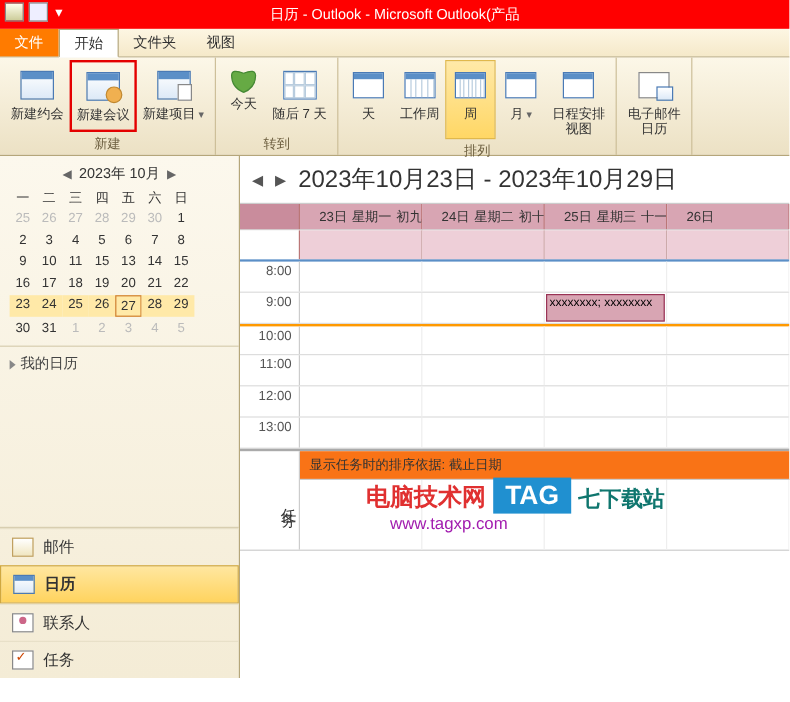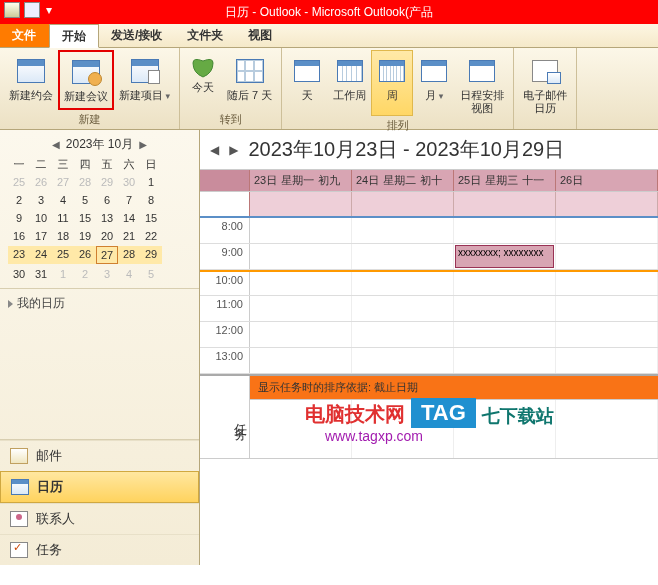--- a/index.html
+++ b/index.html
@@ -5,21 +5,21 @@
 * { margin: 0; padding: 0; box-sizing: border-box; font-family: "Microsoft YaHei", SimSun, sans-serif; }
 body { width: 658px; height: 585px; overflow: hidden; background: #fff; font-size: 12px; color: #333; }
 
 .title-bar { background: #ff0000; color: #fff; height: 24px; line-height: 24px; text-align: center; position: relative; font-size: 12px; }
 .qat { position: absolute; left: 4px; top: 2px; display: flex; gap: 4px; }
 .qat-icon { width: 16px; height: 16px; background: #fff; border: 1px solid #888; display: inline-block; }
 .qat-icon.send { background: linear-gradient(#ffe, #cc9); }
 .qat-icon.undo { background: #eef; }
 .qat-drop { width: 10px; height: 16px; display:flex; align-items:center; justify-content:center; }
 
-.tabs { display: flex; background: linear-gradient(#fdf6e3, #f5e9c9); border-bottom: 1px solid #b5a67a; height: 24px; font-weight: bold; }
+.tabs { display: flex; background: linear-gradient(#fdf6e3, #f5e9c9); border-bottom: 1px solid #b5a67a; height: 24px; }
 .tab { padding: 3px 12px; font-size: 12px; cursor: pointer; border-right: 1px solid transparent; }
 .tab.file { background: #ff7b00; color: #fff; }
 .tab.active { background: #fff; border: 1px solid #b5a67a; border-bottom: 1px solid #fff; margin-bottom: -1px; }
 
 .ribbon { display: flex; background: linear-gradient(#fcf7e8, #ece1c4); height: 82px; border-bottom: 1px solid #b5a67a; }
 .ribbon-group { border-right: 1px solid #cdbf99; padding: 2px 4px 0 4px; display: flex; flex-direction: column; }
 .group-buttons { display: flex; flex: 1; }
 .group-label { text-align: center; font-size: 11px; color: #6b5d3e; padding: 2px 0; }
 .big-btn { display: flex; flex-direction: column; align-items: center; justify-content: flex-start; padding: 4px 4px 0 4px; cursor: pointer; border: 1px solid transparent; }
 .big-btn.highlighted { border: 2px solid #e40000; }
@@ -73,21 +73,21 @@
 .nav-icon.contacts::before { content:""; position:absolute; top:2px; left:5px; width:6px; height:6px; background:#c68; border-radius:50%; }
 .nav-icon.tasks { background:#fff; border:1px solid #888; position:relative; }
 .nav-icon.tasks::before { content:"✓"; position:absolute; top:-2px; left:2px; color:#c40; font-size:11px; }
 
 .right-pane { flex: 1; display: flex; flex-direction: column; overflow: hidden; }
 .cal-header { display:flex; align-items:center; padding: 6px 10px; gap:10px; }
 .cal-arrow { font-size: 12px; color:#555; cursor:pointer; }
 .cal-title { font-size: 20px; color: #333; }
 .day-headers { display:flex; border-top:1px solid #ccc; border-bottom:1px solid #ccc; }
 .time-gutter-hdr { width:50px; background:#c98c9c; border-right:1px solid #b77; }
-.day-hdr { flex:1; background:#d8a5b3; border-right:1px solid #b77; padding:3px 4px; font-size:11px; color:#333; display:flex; gap:4px; min-width:0; overflow:hidden; white-space:nowrap; }
+.day-hdr { flex:1; background:#d8a5b3; border-right:1px solid #b77; padding:3px 16px; font-size:11px; color:#333; display:flex; gap:4px; min-width:0; overflow:hidden; white-space:nowrap; }
 .allday-row { display:flex; height:26px; border-bottom:2px solid #5b8fc7; }
 .allday-row .time-gutter-hdr { background:#fff; }
 .allday-cell { flex:1; background:#eecfd8; border-right:1px solid #caa; }
 .grid-row { display:flex; height:26px; border-bottom:1px solid #ddd; }
 .time-gutter { width:50px; text-align:right; padding:2px 6px 0 0; font-size:11px; color:#555; border-right:1px solid #ccc; }
 .grid-cell { flex:1; border-right:1px solid #eee; position:relative; }
 .event { position:absolute; left:1px; right:1px; top:1px; bottom:1px; background:#d8a5b3; border:1px solid #935; font-size:10px; padding:1px 2px; overflow:hidden; color:#000; }
 .now-line { border-top:2px solid #f90; }
 
 .tasks-panel { border-top:2px solid #aaa; }
@@ -114,21 +114,20 @@
     <span class="qat-icon send"></span>
     <span class="qat-icon undo"></span>
     <span class="qat-drop">▾</span>
   </div>
   <span>日历 - Outlook - Microsoft Outlook(产品</span>
 </div>
 
 <div class="tabs">
   <div class="tab file">文件</div>
   <div class="tab active">开始</div>
-  <div class="tab">发送/接收</div>
   <div class="tab">文件夹</div>
   <div class="tab">视图</div>
 </div>
 
 <div class="ribbon">
   <div class="ribbon-group">
     <div class="group-buttons">
       <div class="big-btn">
         <div class="btn-icon">
             <div class="icon-cal"></div>

